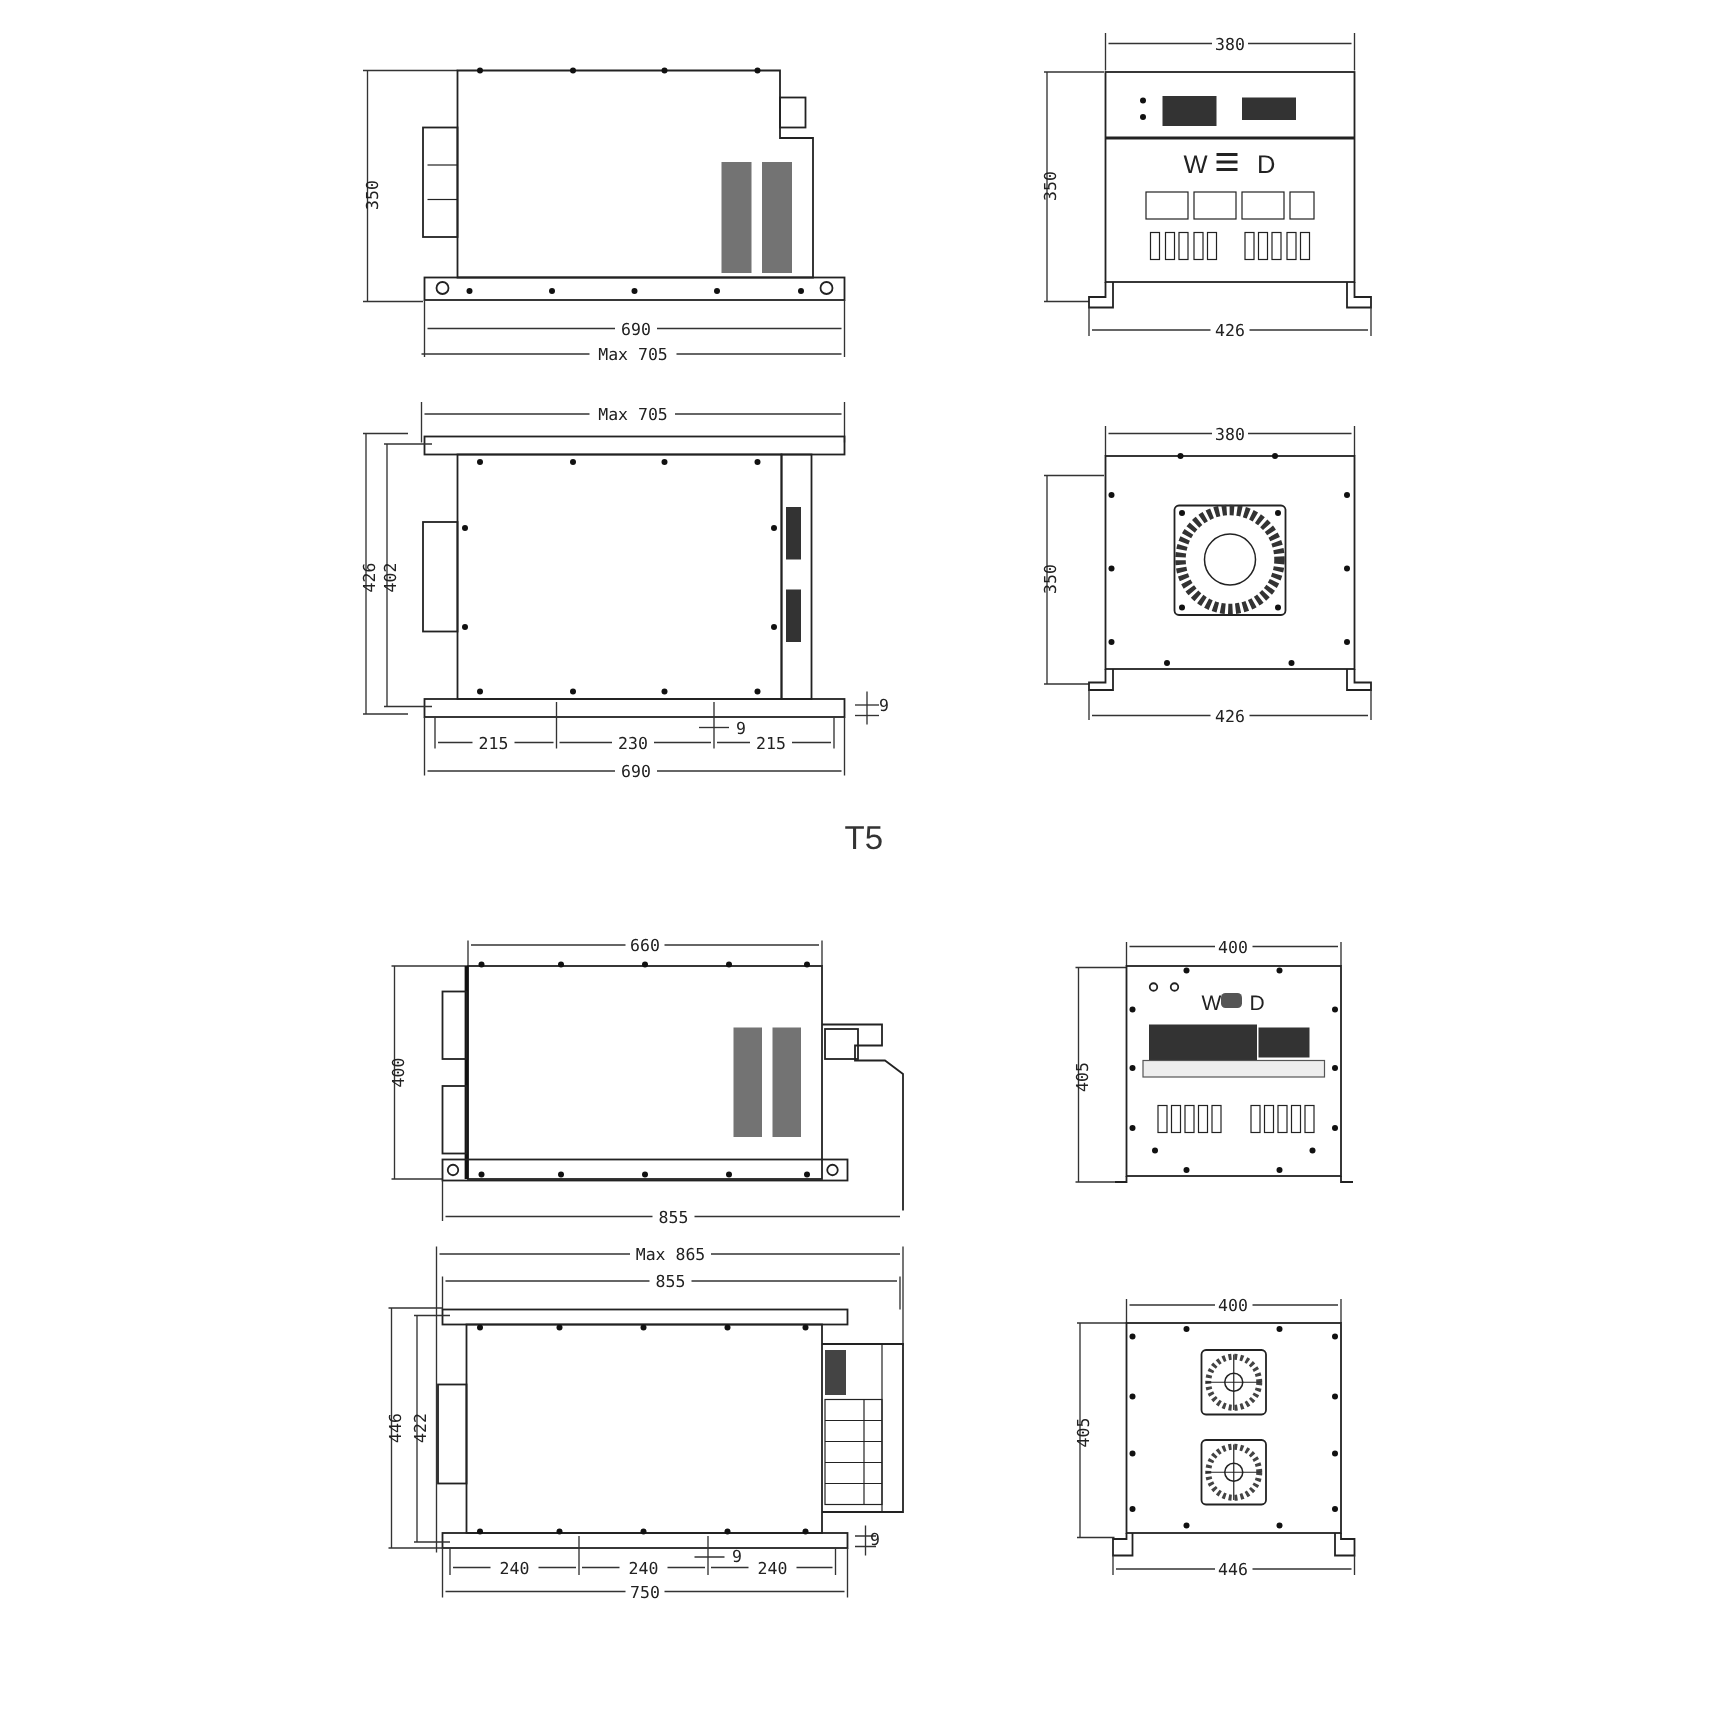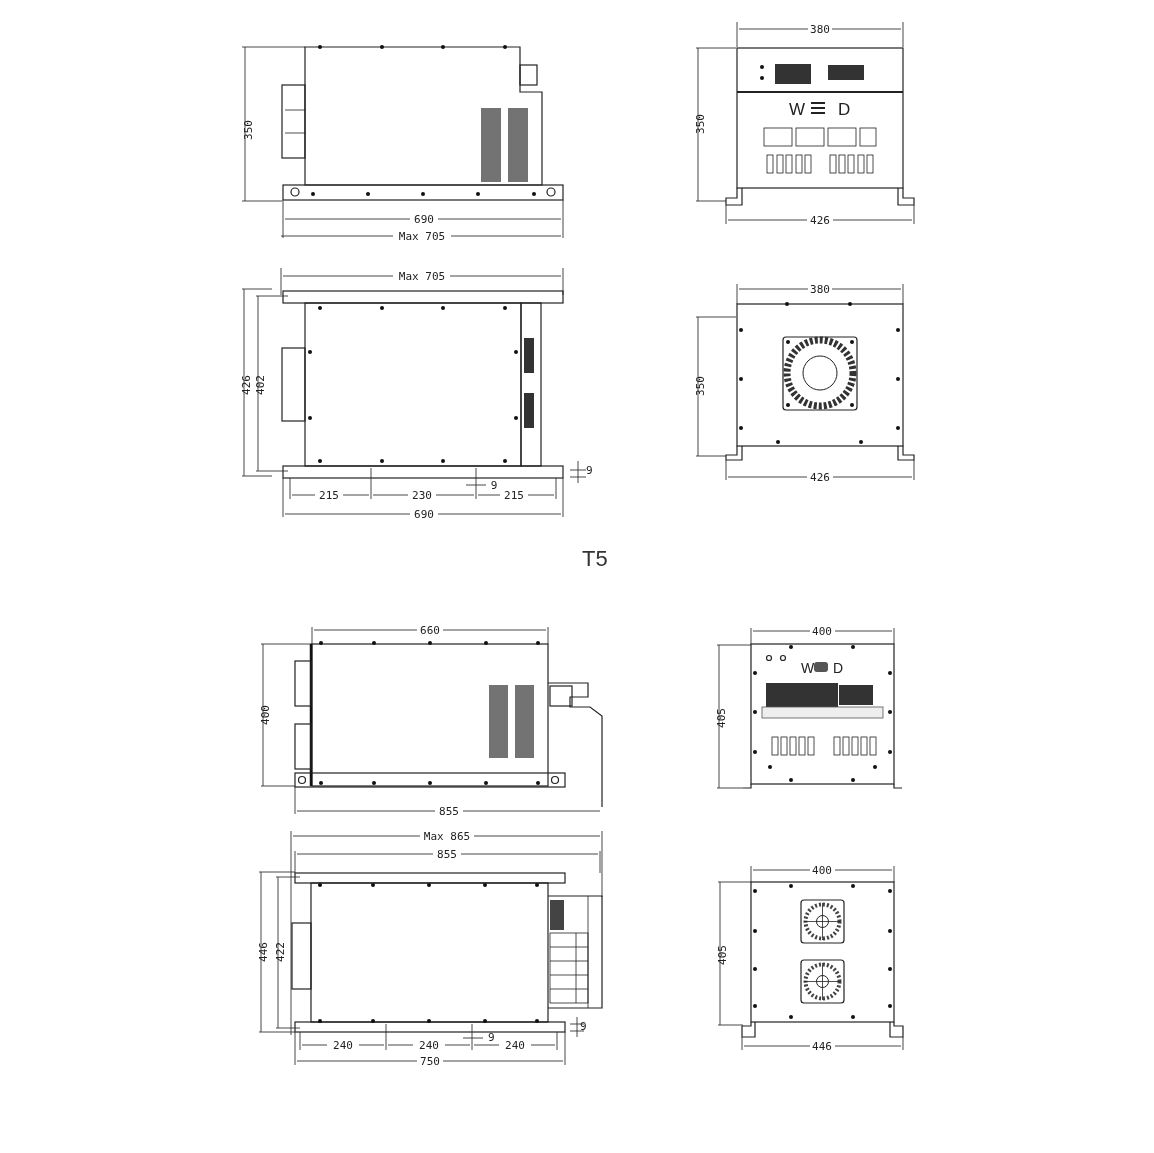--- a/index.html
+++ b/index.html
@@ -4,21 +4,21 @@
 <style>
   html, body { margin: 0; padding: 0; background: #ffffff; }
   body { width: 1154px; height: 1153px; position: relative; overflow: hidden; font-family: "DejaVu Sans", sans-serif; }
   svg.view { position: absolute; overflow: visible; }
   .ln { stroke: #222; stroke-width: 1.2; fill: none; }
   .thin { stroke: #222; stroke-width: 0.8; fill: none; }
   .dim { stroke: #333; stroke-width: 0.9; fill: none; }
   .dot { fill: #111; }
   .dimtxt { font-family: "DejaVu Sans Mono", monospace; font-size: 11px; fill: #222; }
   .brand { font-family: "Liberation Sans", sans-serif; font-size: 17px; fill: #222; }
-  .model-label { position: absolute; font-family: "Liberation Sans", sans-serif; font-size: 22px; color: #333; margin-left: 19px; }
+  .model-label { position: absolute; font-family: "Liberation Sans", sans-serif; font-size: 22px; color: #333; }
   .grill { fill: #444; }
 </style>
 </head>
 <body>
 
 <svg class="view" style="left:230px;top:30px" width="360" height="220" viewBox="0 0 360 220">
 
   <line class="dim" x1="15" y1="17" x2="15" y2="171"></line>
   <line class="dim" x1="12" y1="17" x2="75" y2="17"></line>
   <line class="dim" x1="12" y1="171" x2="52" y2="171"></line>

